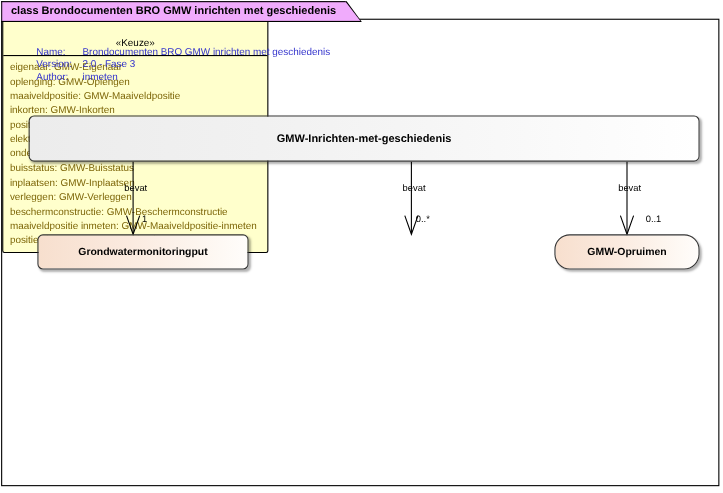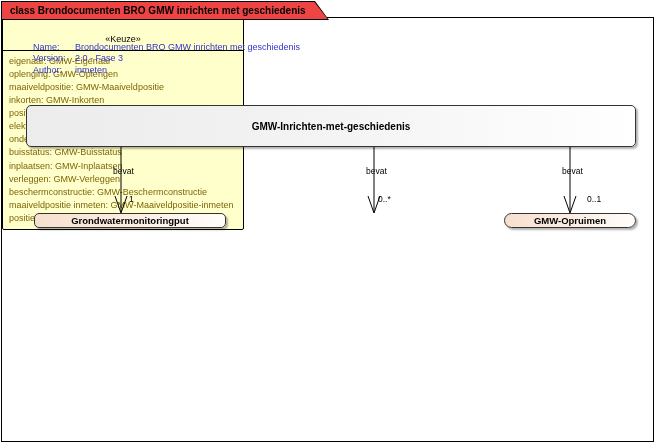--- a/index.html
+++ b/index.html
@@ -26,21 +26,21 @@
     box-sizing: border-box;
     background: #ffffff;
   }
 
   
   #title-tab {
     position: absolute;
     left: 1px;
     top: 1px;
     height: 18px;
-    background: #ef4444;
+    background: #f0abfc;
     border-top: 1px solid #000000;
     border-left: 1px solid #000000;
     box-sizing: border-box;
     display: flex;
     align-items: center;
     padding: 0 22px 0 8px;
     z-index: 5;
     
     clip-path: polygon(0 0, calc(100% - 14px) 0, 100% 100%, 0 100%);
   }
@@ -105,21 +105,21 @@
     text-align: right;
   }
   #node-root .node-title {
     font-size: 10px;
     font-weight: bold;
     color: #000000;
   }
 
   
   .node-leaf {
-    height: 15px;
+    height: 32px;
     background: linear-gradient(to right, #f7dfce 0%, #fbebe0 45%, #fdf5ee 75%, #fffdfb 100%);
     display: flex;
     align-items: center;
     justify-content: center;
   }
   .node-leaf .node-title {
     font-size: 9.5px;
     font-weight: bold;
     color: #000000;
   }

